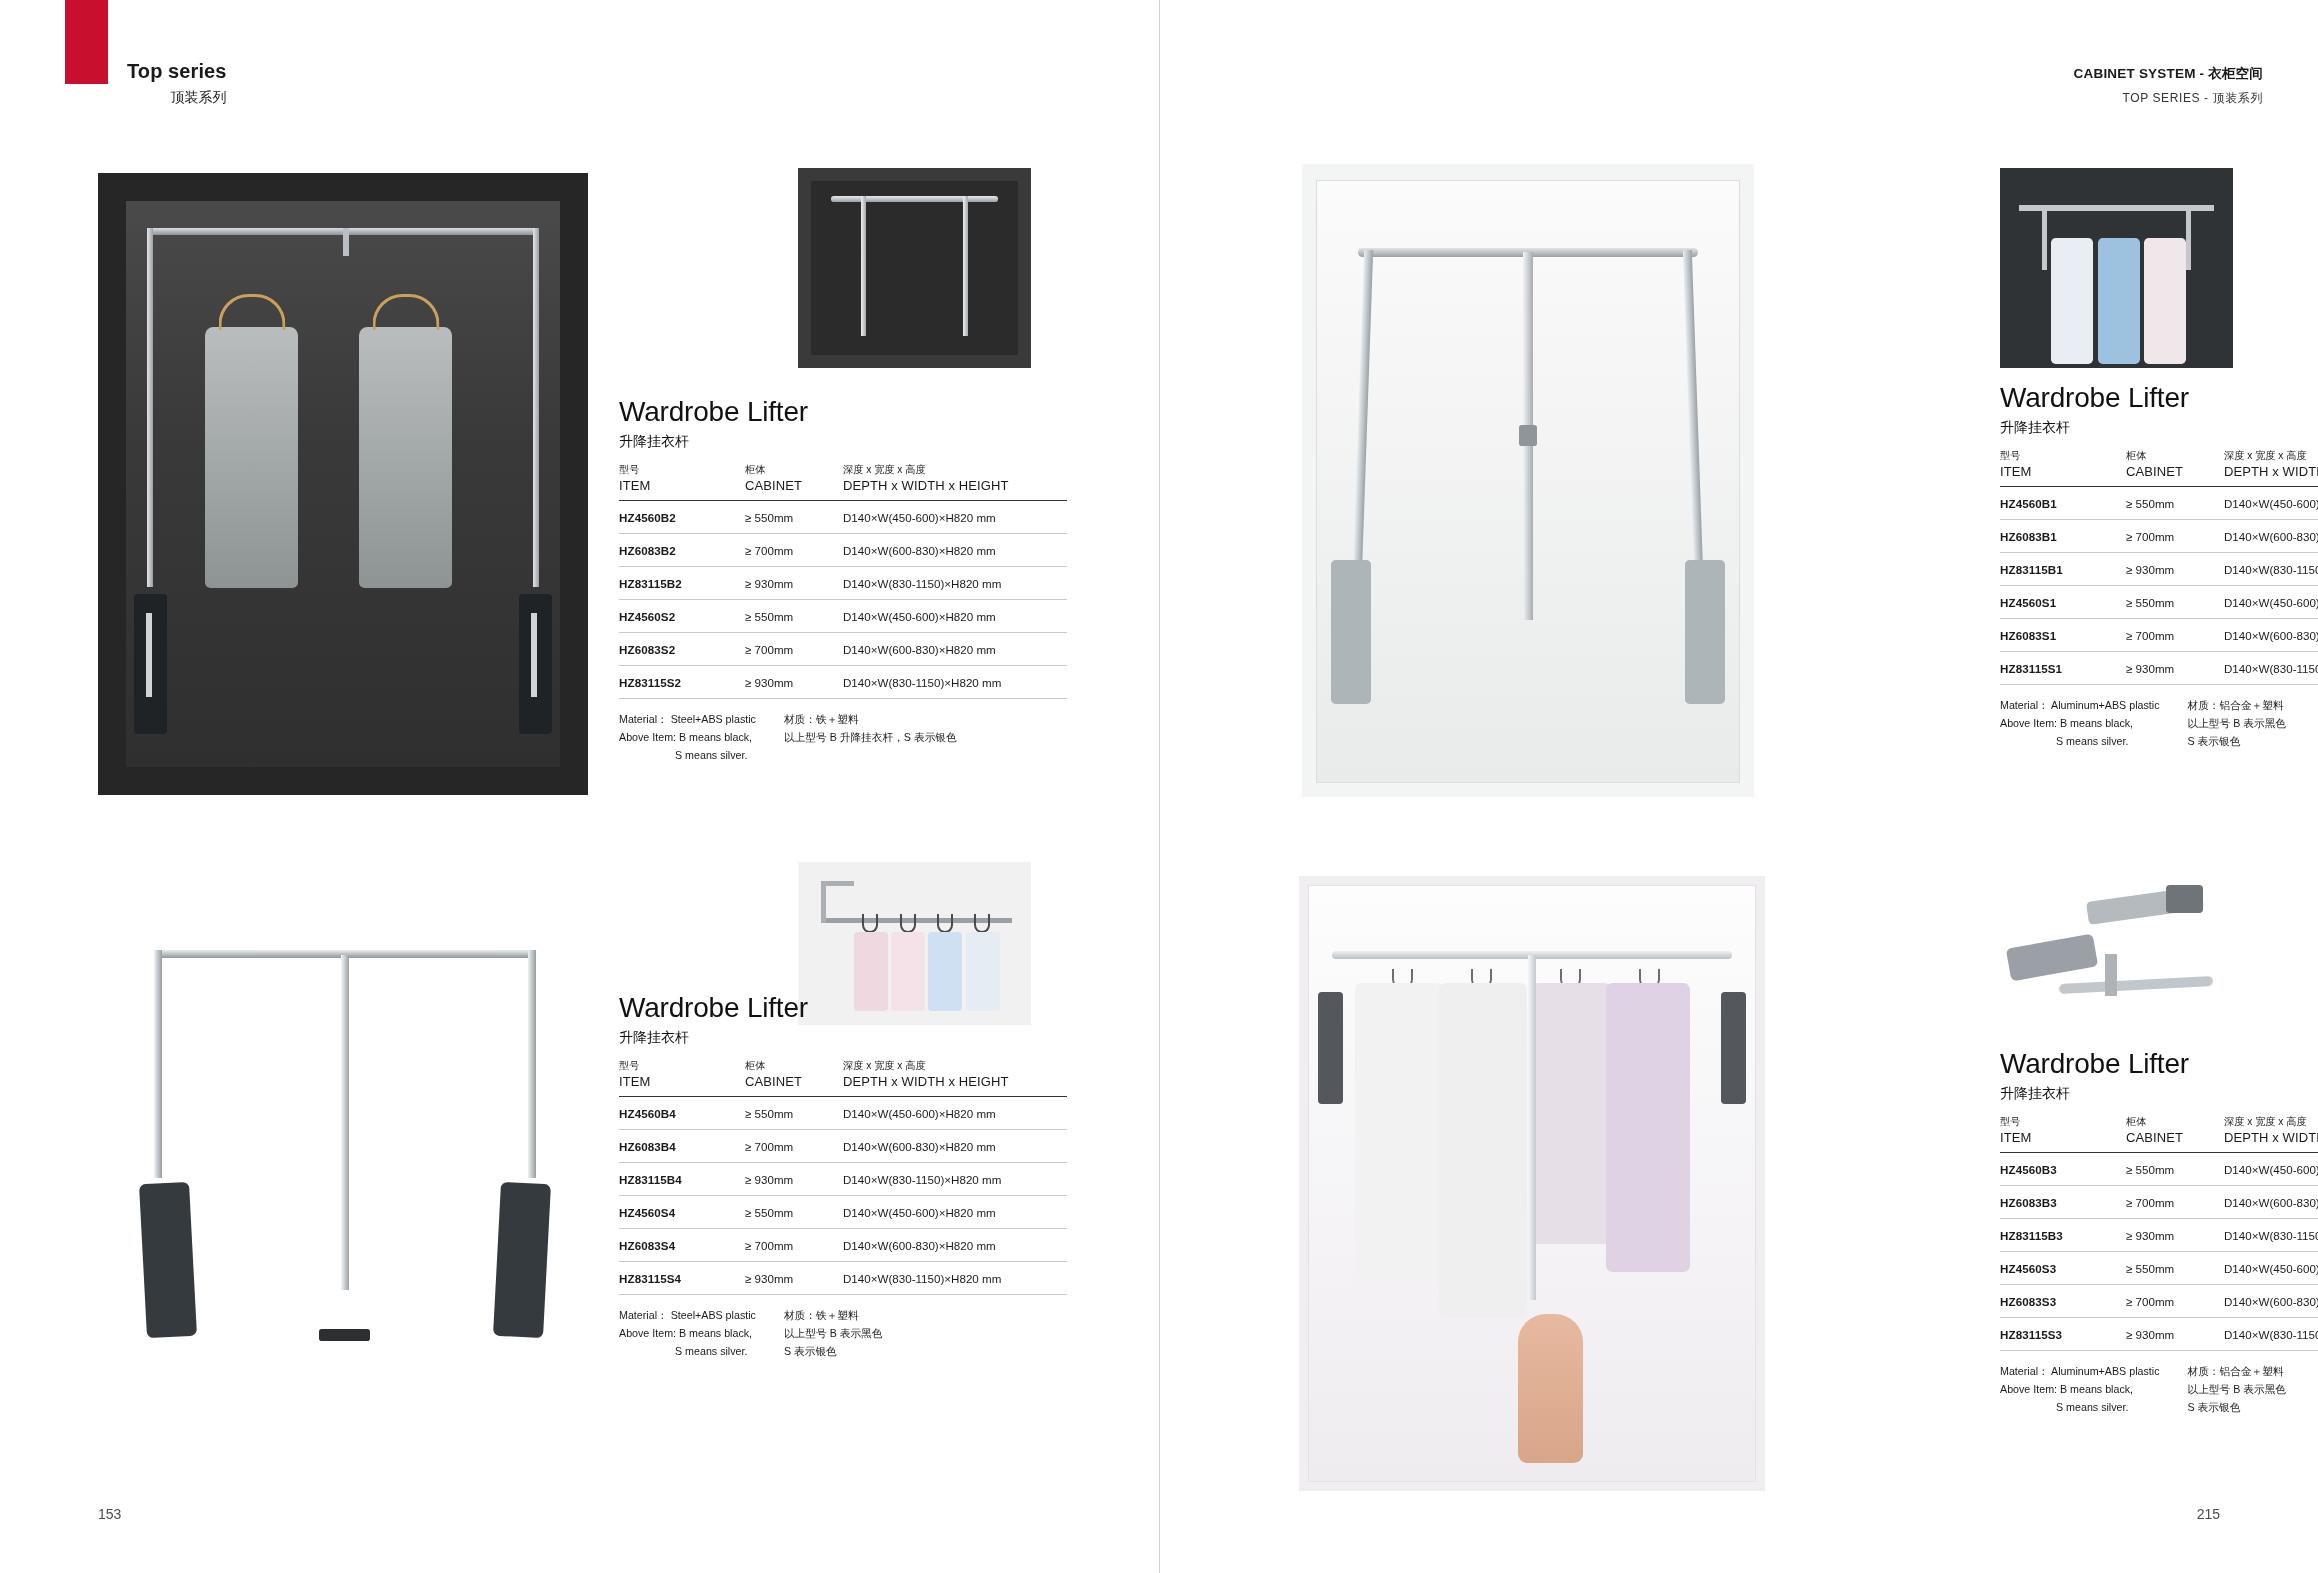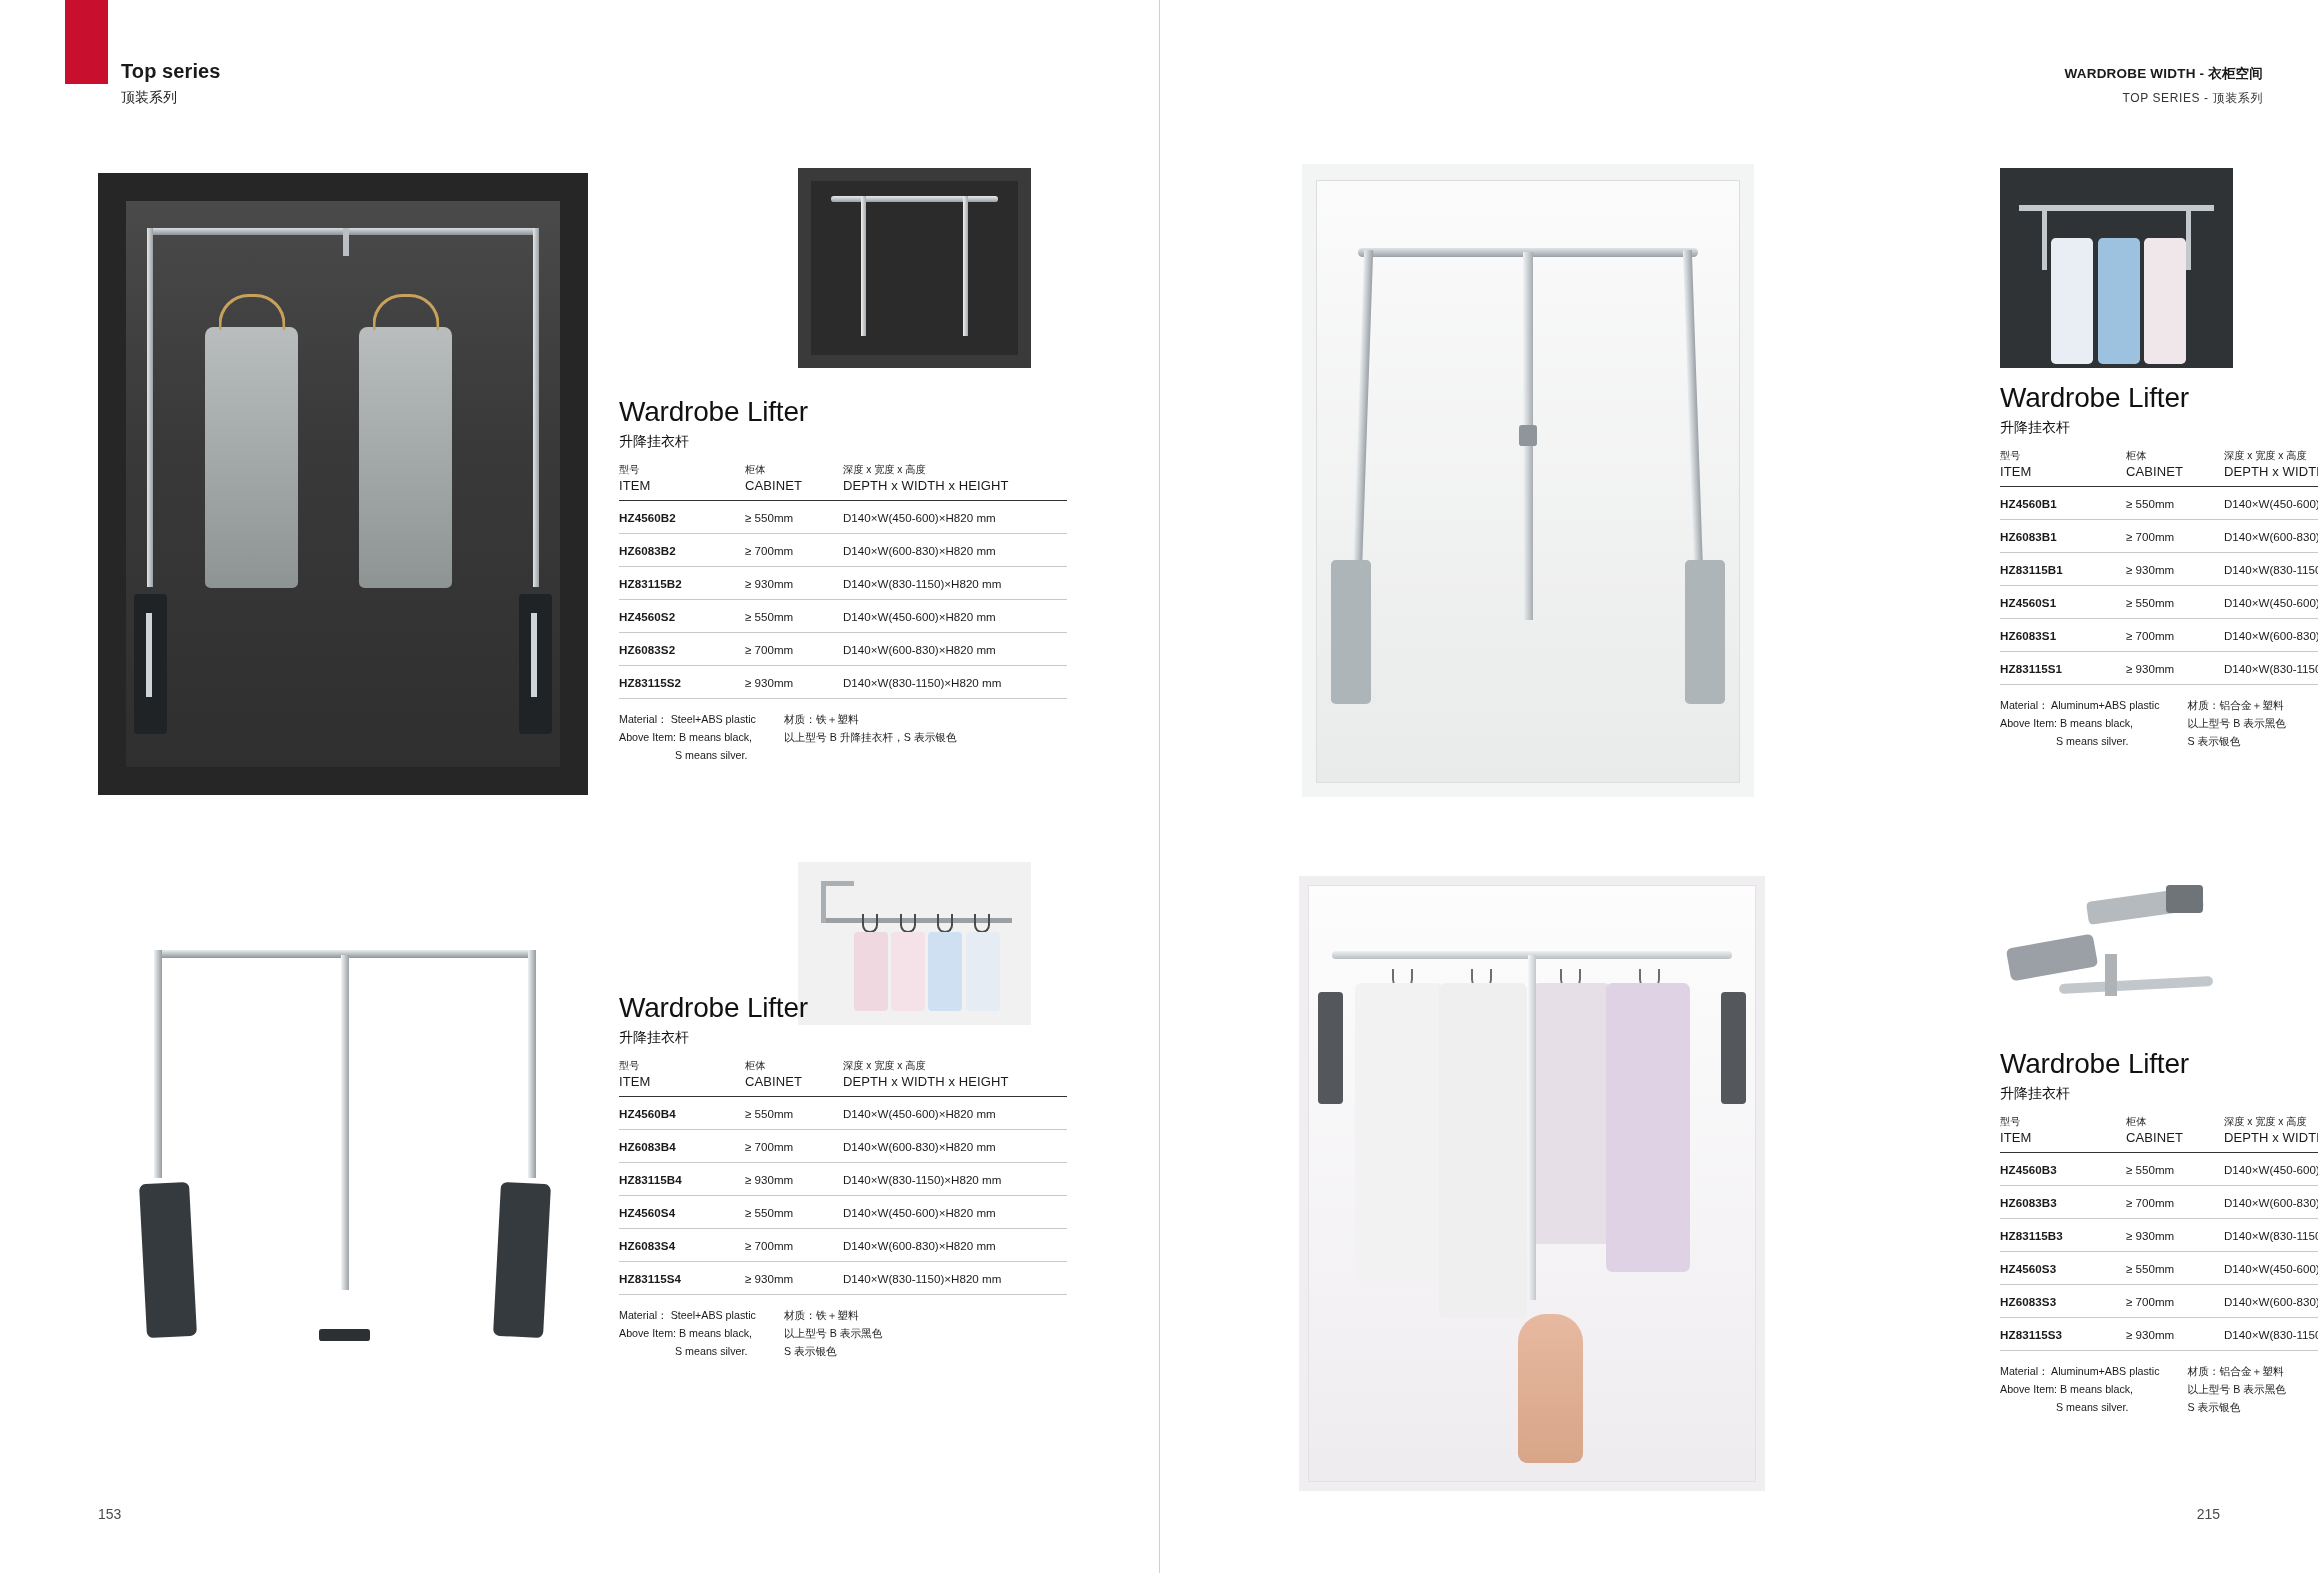--- a/index.html
+++ b/index.html
@@ -14,21 +14,21 @@
   }
   .page { position:absolute; top:0; width:1159px; height:1573px; }
   .page-left { left:0; }
   .page-right { left:1159px; }
 
   
   .red-tab {
     position:absolute; left:65px; top:0; width:43px; height:84px;
     background:#c8102e;
   }
-  .top-series-block { position:absolute; left:121px; top:60px; }
+  .top-series-block { position:absolute; left:127px; top:60px;text-align:right; }
   .top-series-en { font-size:20px; font-weight:bold; letter-spacing:0.1px; color:#1a1a1a;}
   .top-series-cn { font-size:14px; margin-top:5.6px; color:#1a1a1a;}
 
   .header-right {
     position:absolute; right:55px; top:65px; text-align:right;
   }
   .header-right .line1 { font-size:13.5px; font-weight:bold; letter-spacing:0.2px; }
   .header-right .line2 { font-size:12px; margin-top:6.5px; letter-spacing:0.6px; color:#333; }
 
   
@@ -461,21 +461,21 @@
       </div>
     </div>
   </div>
 
   <div class="pagenum pn-left">153</div>
 </div>
 
 <div class="page page-right">
 
   <div class="header-right">
-    <div class="line1">WARDROBE WIDTH - 衣柜空间</div>
+    <div class="line1">CABINET SYSTEM - 衣柜空间</div>
     <div class="line2">TOP SERIES - 顶装系列</div>
   </div>
 
   <div class="photo ph-rt" style="left:143px;">
     <div class="cab"></div>
     <div class="topbar"></div>
     <div class="armL"></div>
     <div class="armR"></div>
     <div class="stem"></div>
     <div class="knob"></div>

